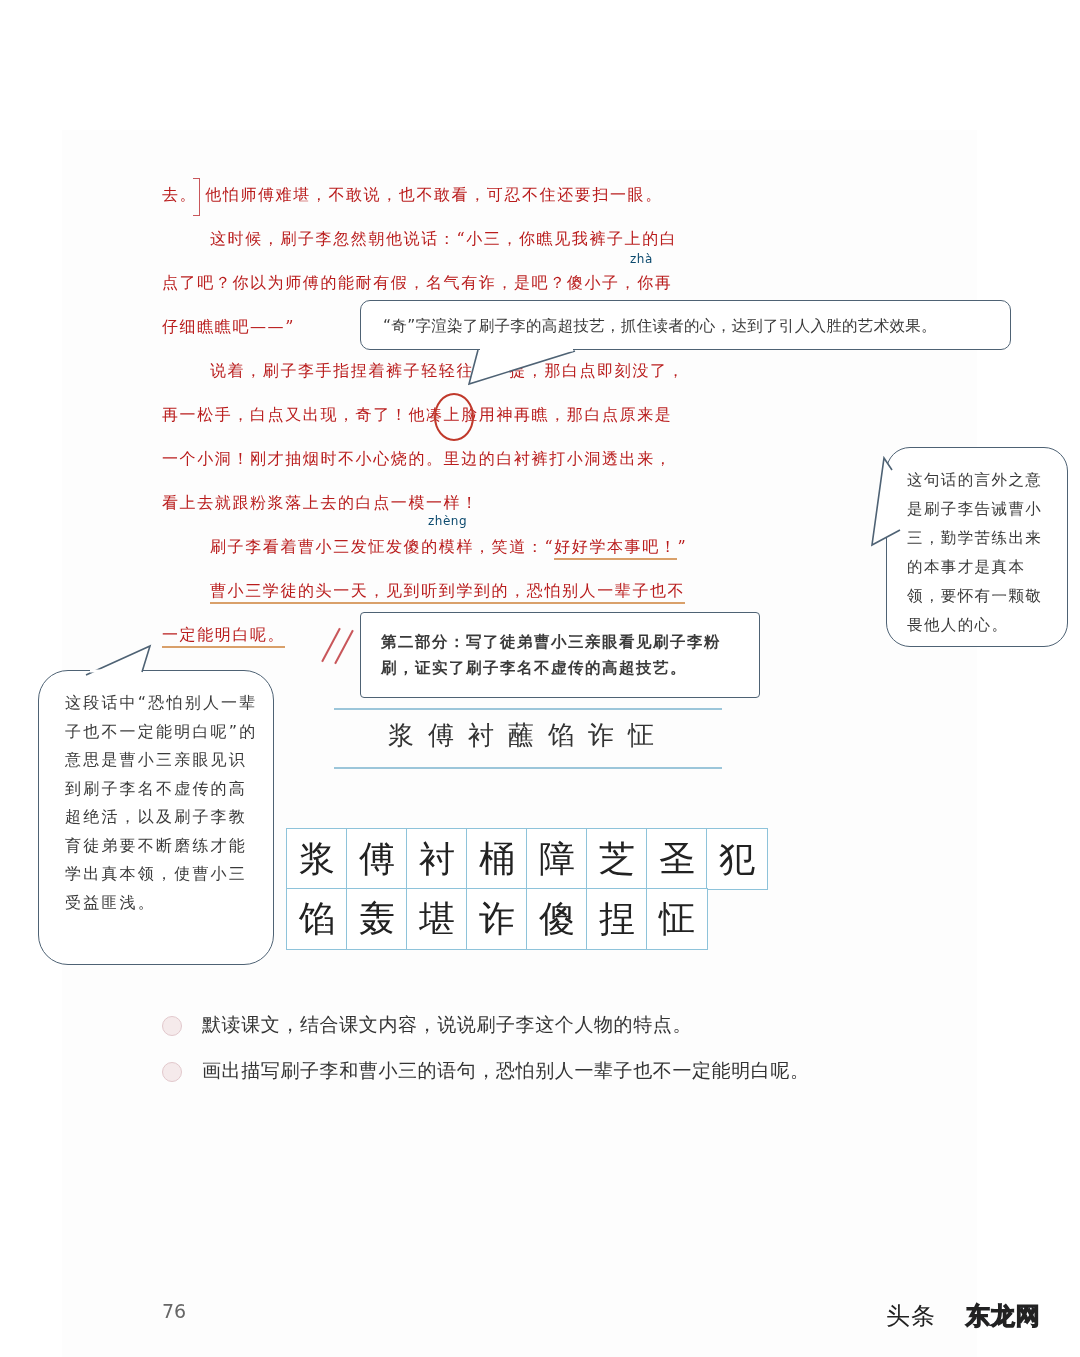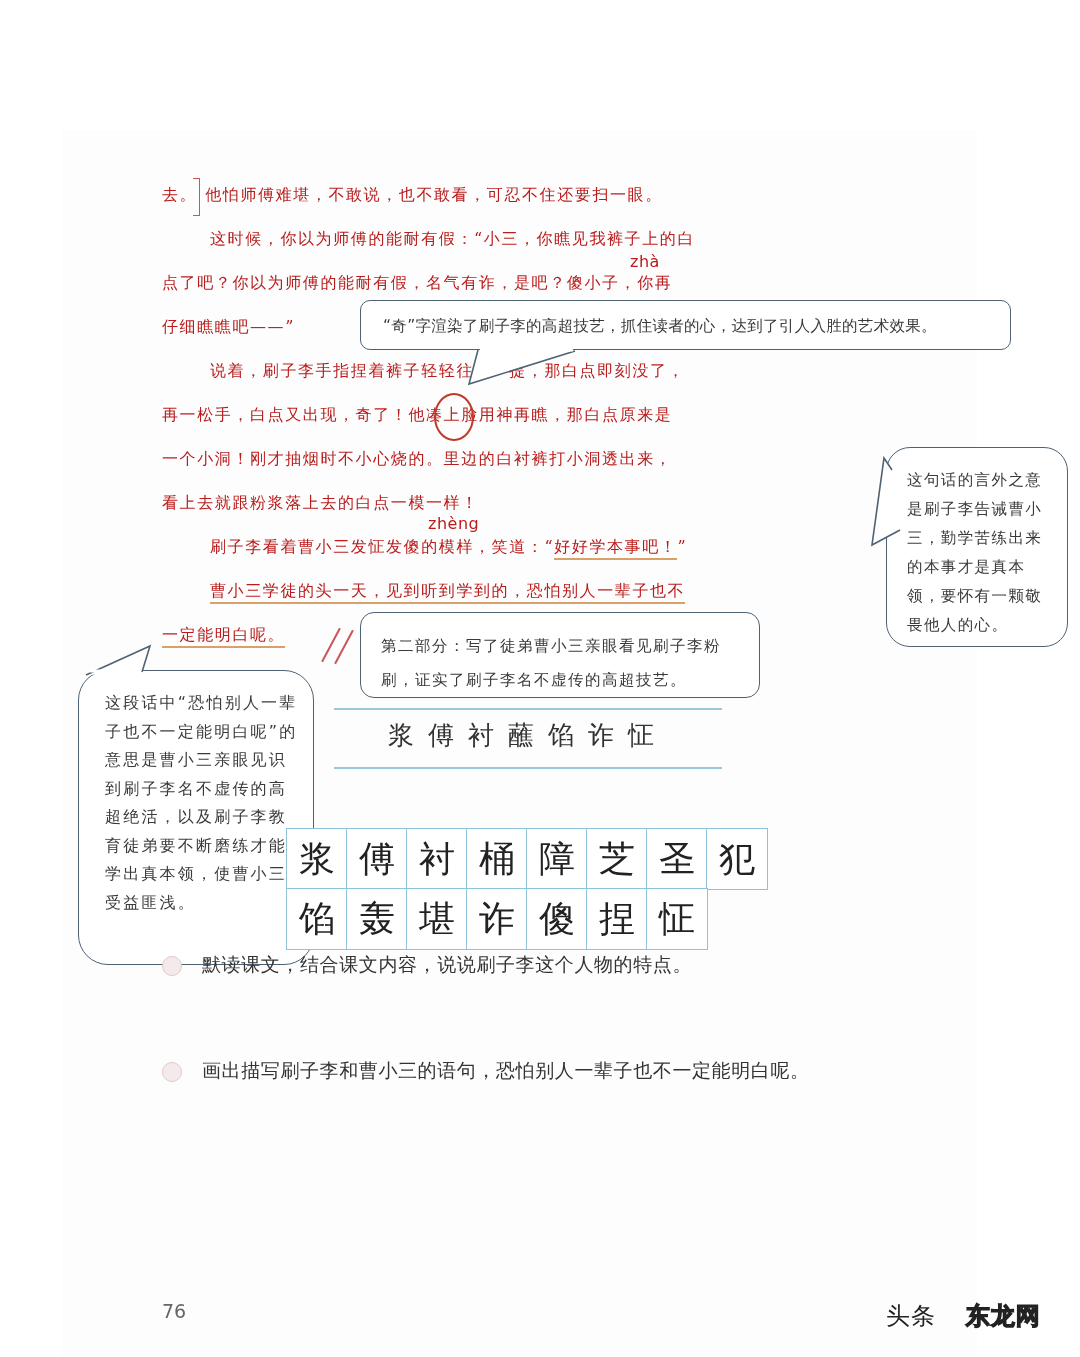--- a/index.html
+++ b/index.html
@@ -13,21 +13,21 @@
     position: absolute; left: 62px; top: 130px; width: 915px; height: 1227px;
     background: #fdfdfd;
   }
   .line {
     position: absolute; left: 162px; font-size: 16px; line-height: 30px;
     letter-spacing: 1.6px; white-space: nowrap; color: #b91c1c;
   }
   .indent { left: 210px; }
   .pinyin {
     position: absolute; font-family: "DejaVu Sans", sans-serif;
-    font-size: 16px; color: #b91c1c; letter-spacing: 0.5px;
+    font-size: 12px; color: #0c4a6e; letter-spacing: 0.5px;
   }
   .ul-orange { border-bottom: 2px solid #d9a06a; padding-bottom: 2px; }
   .red-bracket {
     position: absolute; left: 193px; top: 178px; width: 6px; height: 36px;
     border: 1.5px solid #c8565a; border-left: none;
   }
   .red-circle {
     position: absolute; left: 434px; top: 393px; width: 36px; height: 44px;
     border: 2px solid #c0392b; border-radius: 50%;
   }
@@ -43,29 +43,29 @@
     left: 360px; top: 300px; width: 651px; height: 50px; border-radius: 10px;
     font-size: 15.5px; line-height: 50px; padding-left: 22px; box-sizing: border-box;
     letter-spacing: 0.3px;
   }
   .b-right {
     left: 886px; top: 447px; width: 182px; height: 200px; border-radius: 24px;
     font-size: 15.5px; line-height: 29px; padding: 18px 16px 0 20px; box-sizing: border-box;
     letter-spacing: 1.4px;
   }
   .b-mid {
-    left: 360px; top: 612px; width: 400px; height: 86px; border-radius: 14px;
-    font-size: 15.5px; line-height: 34px; padding: 16px 14px 0 20px; box-sizing: border-box;
+    left: 360px; top: 612px; width: 400px; height: 86px; border-radius: 4px;
+    font-size: 15.5px; line-height: 26px; padding: 16px 14px 0 20px; box-sizing: border-box;
     letter-spacing: 1.5px;
+    font-weight: bold;
   }
   .b-left {
     left: 38px; top: 670px; width: 236px; height: 295px; border-radius: 30px;
     font-size: 16px; line-height: 28.5px; padding: 18px 14px 0 26px; box-sizing: border-box;
     letter-spacing: 2.2px;
-    margin-left: 40px;
   }
   svg.tails { position: absolute; left: 0; top: 0; width: 1080px; height: 1357px; pointer-events: none; }
   .hr-blue { position: absolute; left: 334px; width: 388px; height: 2px; background: #9cc6da; }
   .pron-chars {
     position: absolute; left: 334px; top: 718px; width: 388px; text-align: center;
     font-size: 26px; letter-spacing: 14px; color: #333;
     font-family: "DejaVu Serif", serif;
   }
   .grid {
     position: absolute; left: 287px; top: 829px;
@@ -102,21 +102,21 @@
 </head>
 <body>
 
 <div class="page"></div>
 
 <div class="red-bracket"></div>
 
 <div class="line" style="top:180px;">
   <span>去。</span><span style="display:inline-block;width:8px;"></span><span>他怕师傅难堪，不敢说，也不敢看，可忍不住还要扫一眼。</span>
 </div>
-<div class="line indent" style="top:224px;">这时候，你以为师傅的能耐有假：“小三，你瞧见我裤子上的白</div>
+<div class="line indent" style="top:224px;">这时候，刷子李忽然朝他说话：“小三，你瞧见我裤子上的白</div>
 <span class="pinyin" style="left:630px; top:252px;">zhà</span>
 <div class="line" style="top:268px;">点了吧？你以为师傅的能耐有假，名气有诈，是吧？傻小子，你再</div>
 <div class="line" style="top:312px;">仔细瞧瞧吧——”</div>
 <div class="line indent" style="top:356px;">说着，刷子李手指捏着裤子轻轻往上一提，那白点即刻没了，</div>
 <div class="line" style="top:400px;">
   <span>再一松手，白点又出现，</span><span>奇</span><span>了！他凑上脸用神再瞧，那白点原来是</span>
 </div>
 <div class="red-circle"></div>
 <div class="line" style="top:444px;">一个小洞！刚才抽烟时不小心烧的。里边的白衬裤打小洞透出来，</div>
 <div class="line" style="top:488px;">看上去就跟粉浆落上去的白点一模一样！</div>
@@ -165,21 +165,21 @@
   <div class="cell">犯</div>
   <div class="cell">馅</div>
   <div class="cell">轰</div>
   <div class="cell">堪</div>
   <div class="cell">诈</div>
   <div class="cell">傻</div>
   <div class="cell">捏</div>
   <div class="cell">怔</div>
 </div>
 
-<div class="q" style="top:952px;">
+<div class="q" style="top:1012px;">
   <span class="q-icon"></span><span>默读课文，结合课文内容，说说刷子李这个人物的特点。</span>
 </div>
 <div class="q" style="top:1058px;">
   <span class="q-icon"></span><span>画出描写刷子李和曹小三的语句，恐怕别人一辈子也不一定能明白呢。</span>
 </div>
 
 <div class="page-num">76</div>
 <div class="watermark">
   <span>头条</span>
   <span class="wm-overlay">东龙网</span>

